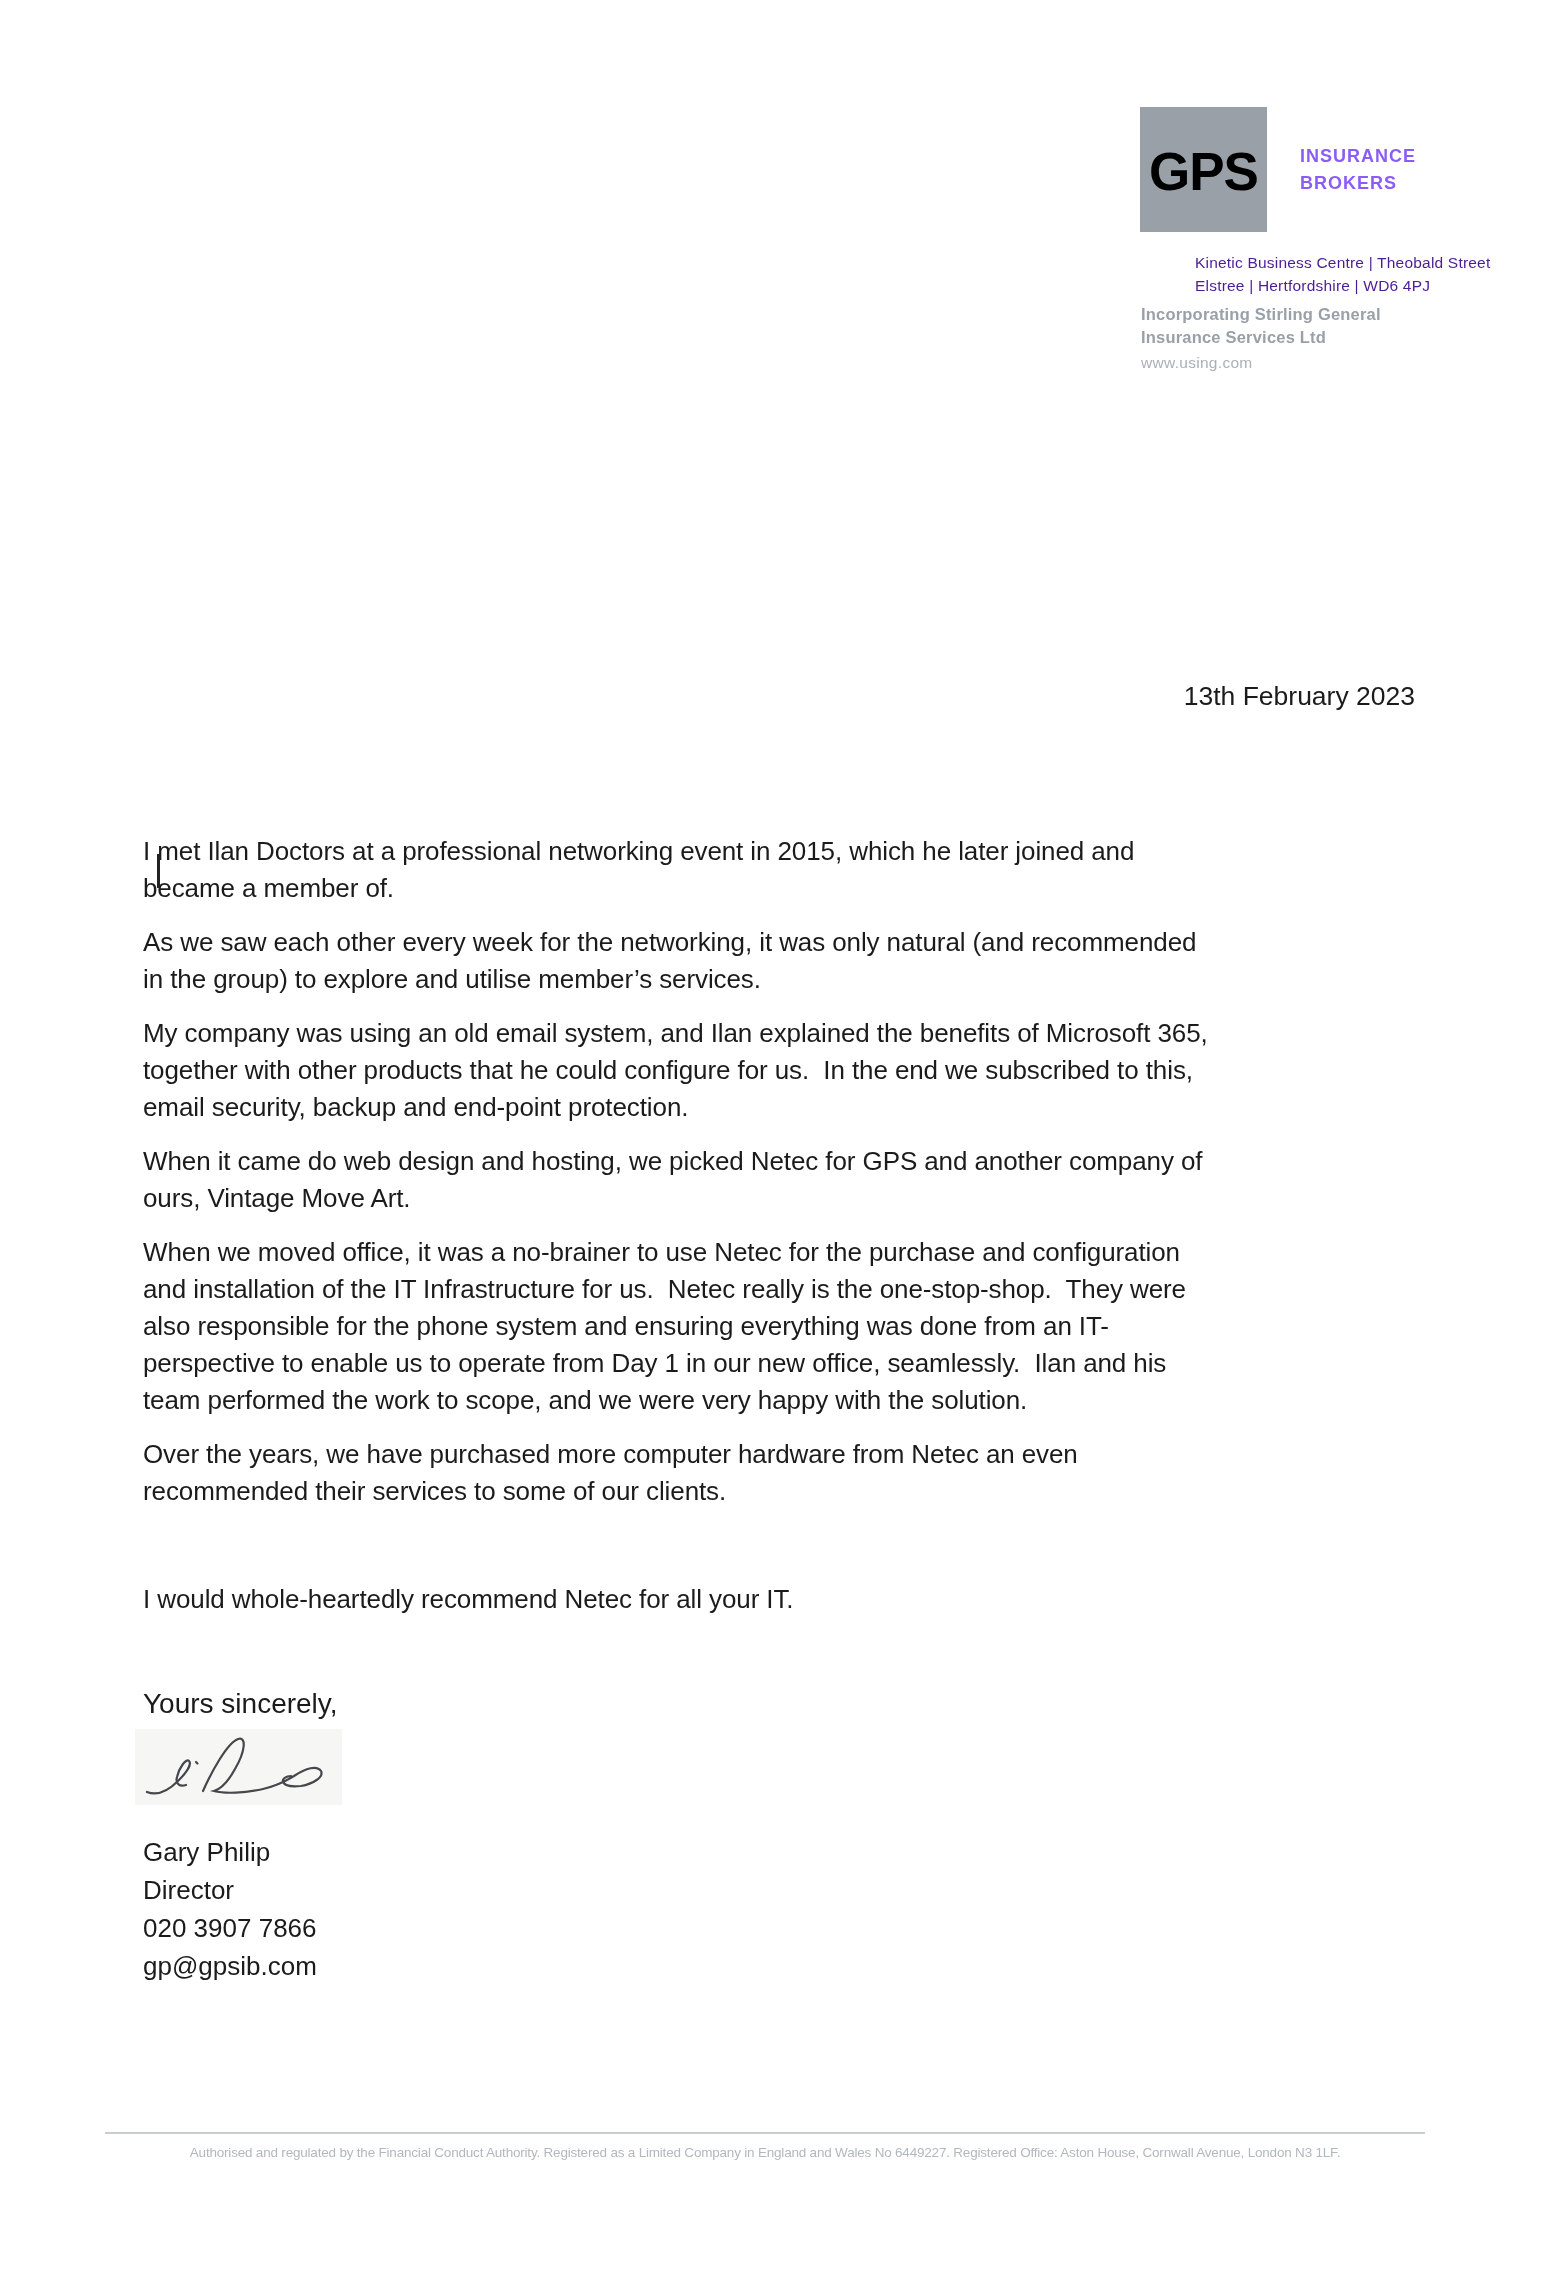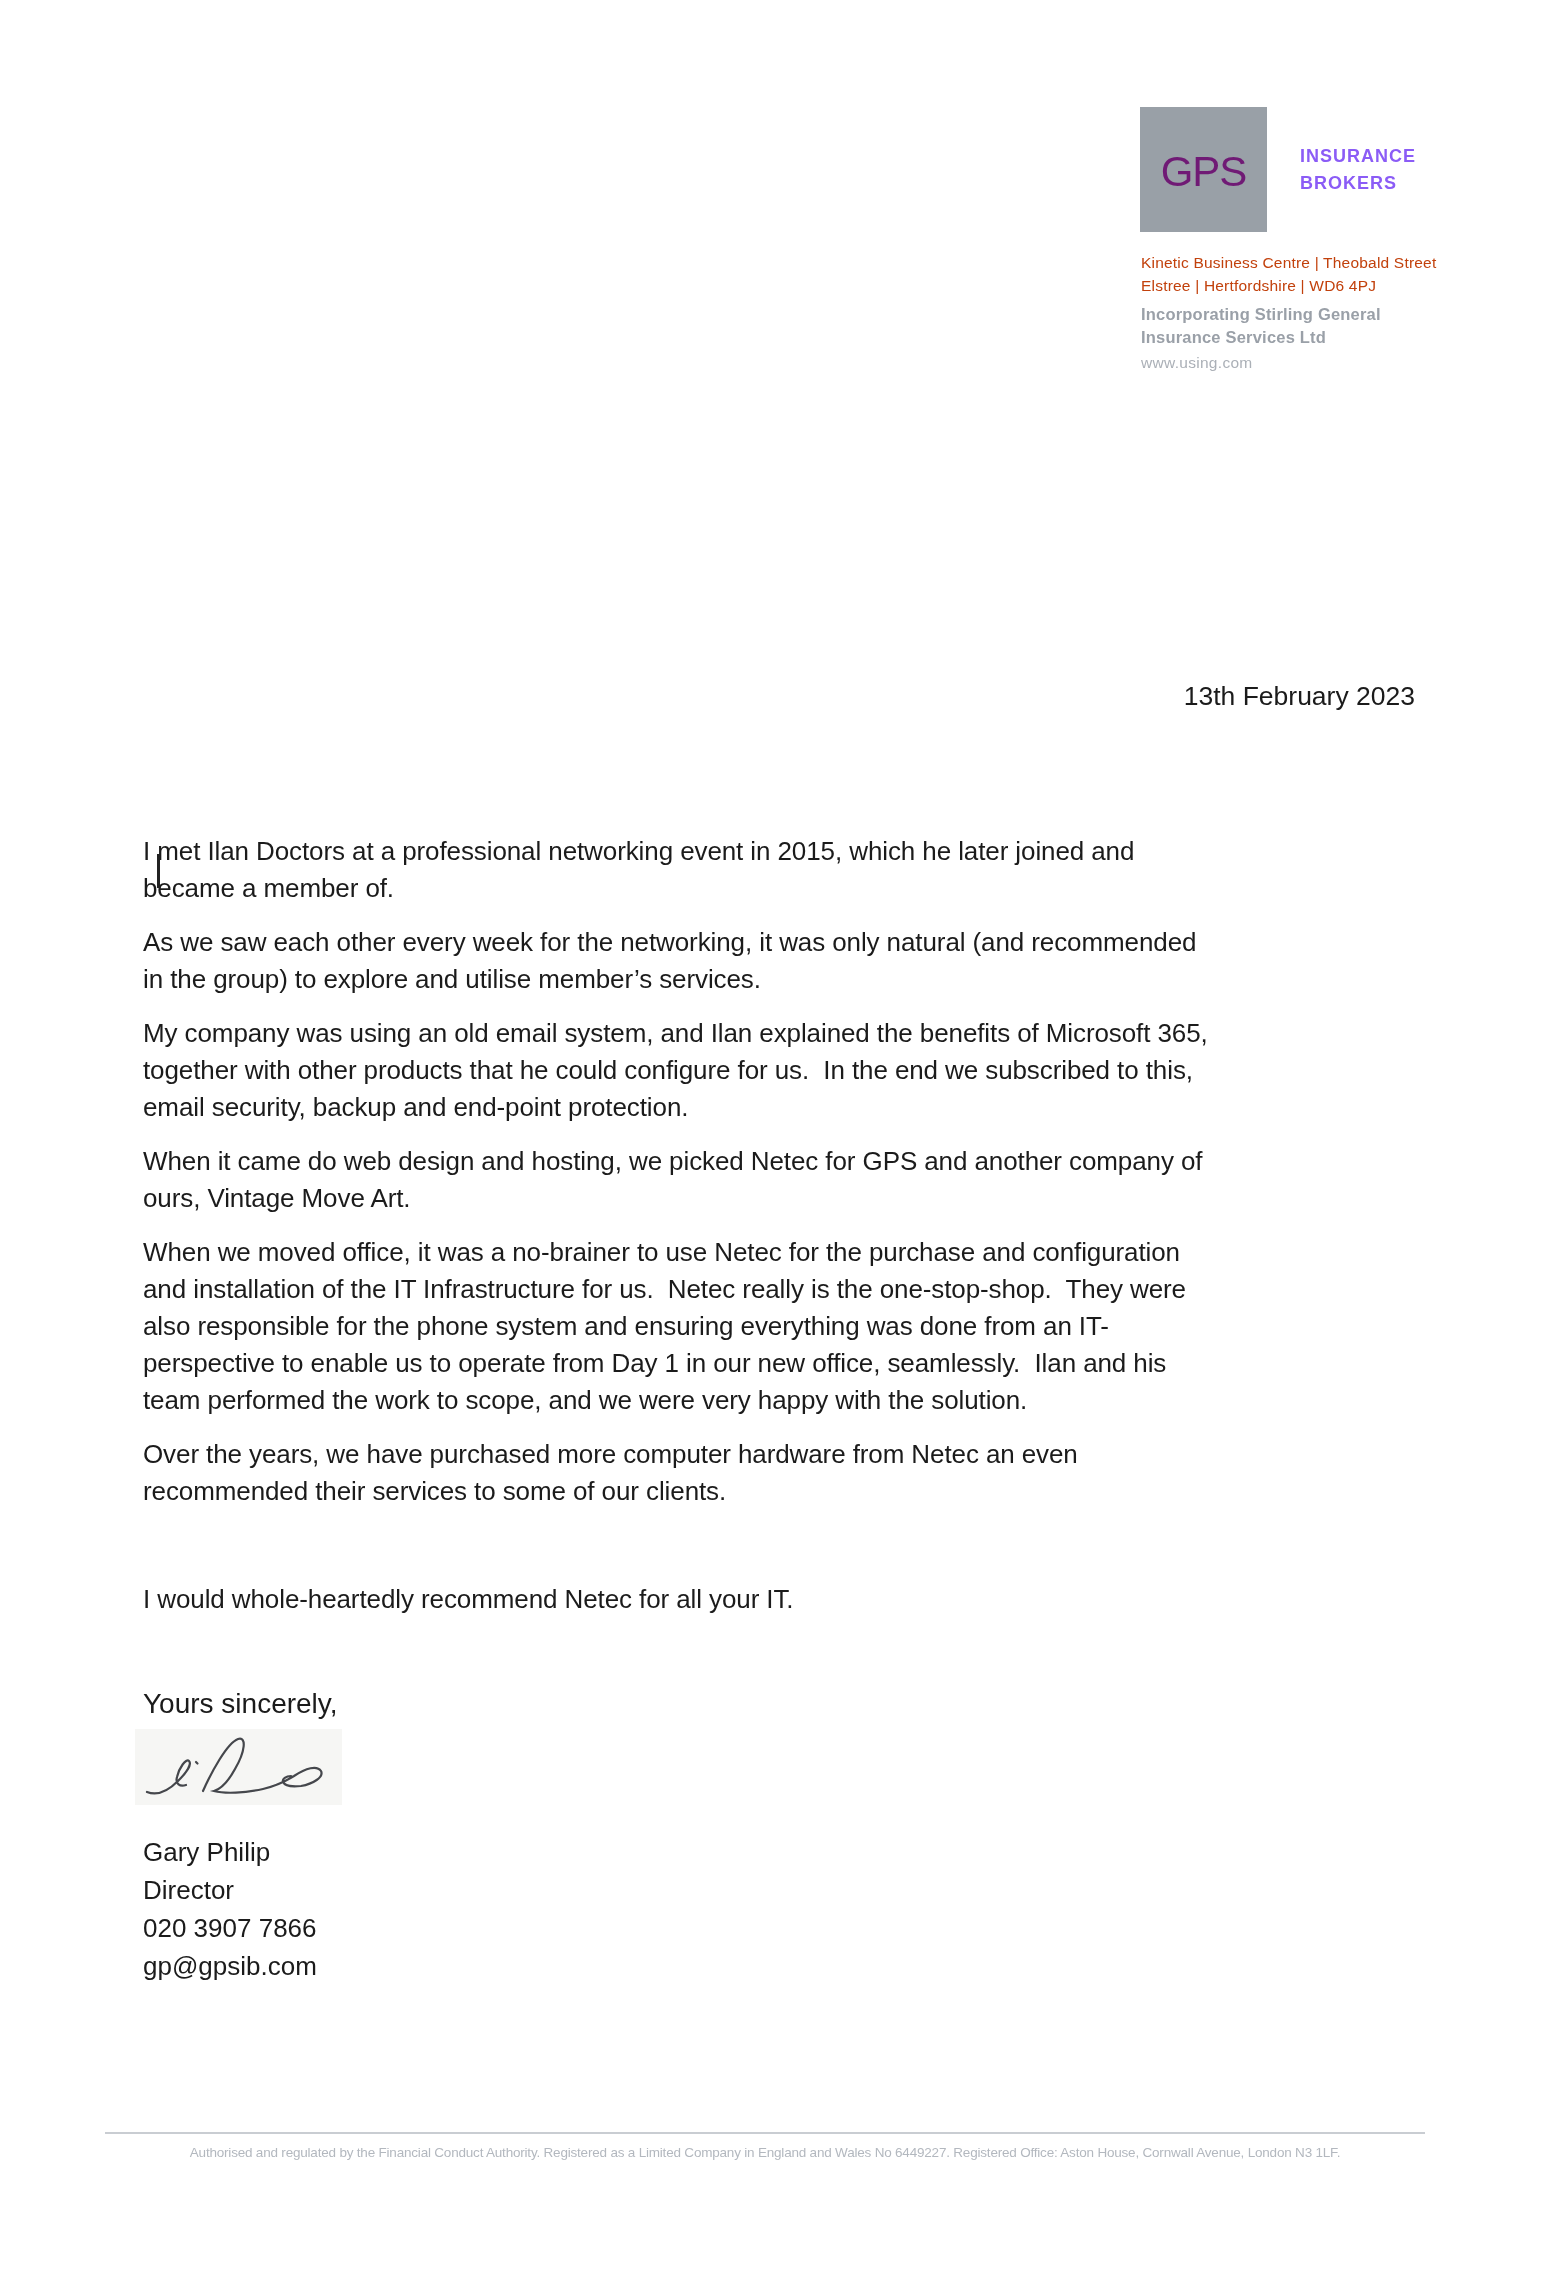--- a/index.html
+++ b/index.html
@@ -15,42 +15,42 @@
 
   
   .logo-square {
     position: absolute;
     left: 1140px; top: 107px;
     width: 127px; height: 125px;
     background: #99a0a7;
     display: flex; align-items: center; justify-content: center;
   }
   .logo-monogram {
-    color: #701a75;
-    font-size: 42px;
-    font-weight: normal;
+    color: #000000;
+    font-size: 53px;
+    font-weight: bold;
     letter-spacing: -1px;
     line-height: 1;
     padding-top: 4px;
   }
   .brand-words {
     position: absolute;
     left: 1300px; top: 143px;
     font-size: 18px;
     font-weight: bold;
     letter-spacing: 1px;
     line-height: 27px;
     color: #8b5cf6;
   }
   .lh-address {
     position: absolute;
-    left: 1141px; top: 251px;
+    left: 1195px; top: 251px;
     font-size: 15.5px;
     line-height: 23px;
-    color: #c2410c;
+    color: #4c1d95;
     letter-spacing: 0.2px;
     white-space: pre-line;
   }
   .lh-incorporating {
     position: absolute;
     left: 1141px; top: 303px;
     font-size: 16.5px;
     font-weight: bold;
     line-height: 23px;
     color: #9aa0a8;

